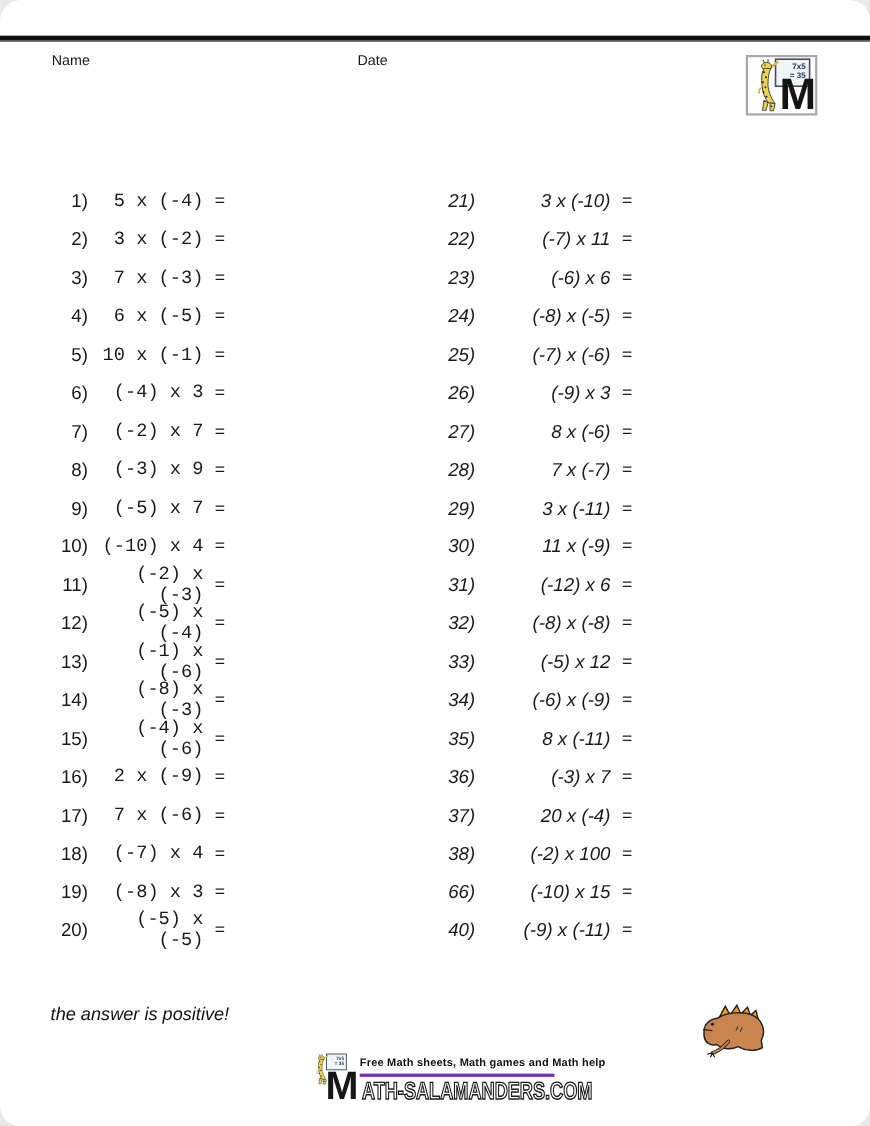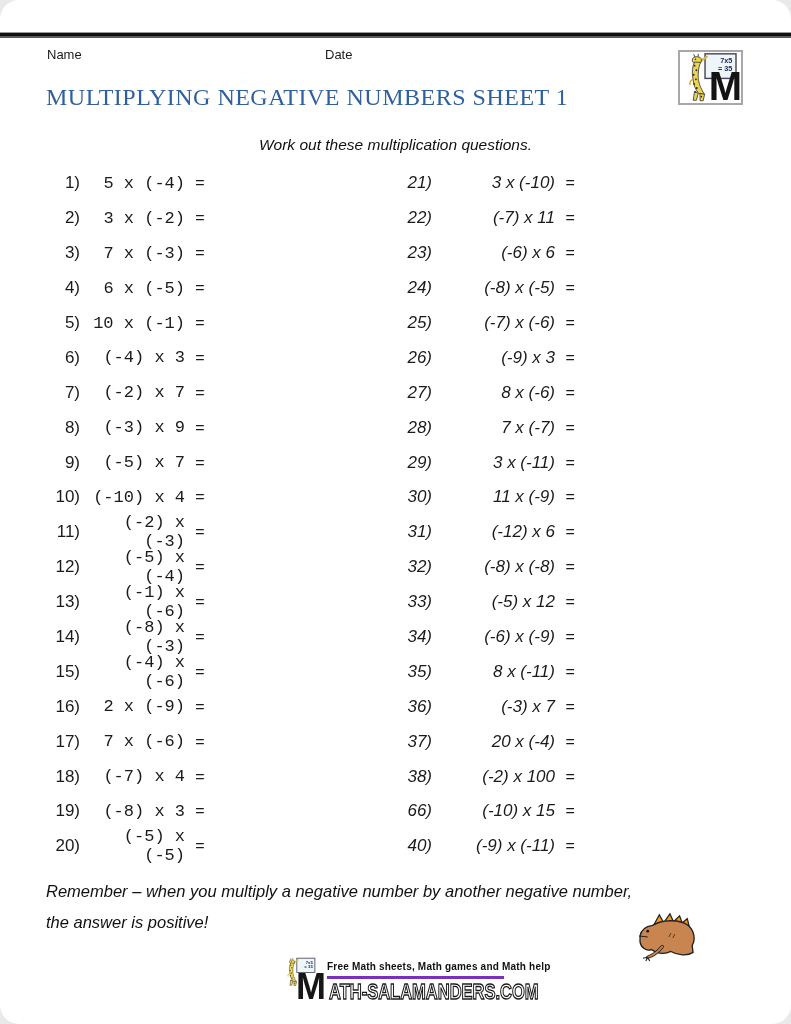--- a/index.html
+++ b/index.html
@@ -112,22 +112,20 @@
   <span class="name-label">Name</span>
   <span class="date-label">Date</span>
 
   <div class="logo-box">
     <svg viewBox="0 0 64 56" width="61" height="51">
       <use href="#mascot"></use>
     </svg>
     <span class="logo-m">M</span>
   </div>
 
-  <h1 class="page-title">MULTIPLYING NEGATIVE NUMBERS SHEET 1</h1>
-  <p class="instruction">Work out these multiplication questions.</p>
 
   <div class="questions">
     <div class="q-col left" id="col-left">
     <div class="q-row">
       <span class="q-num">1)</span>
       <span class="q-expr">5 x (-4)</span>
       <span class="q-eq">=</span>
       <span class="q-blank"></span>
     </div>
 
@@ -401,21 +399,21 @@
     <div class="q-row">
       <span class="q-num">40)</span>
       <span class="q-expr">(-9) x (-11)</span>
       <span class="q-eq">=</span>
       <span class="q-blank"></span>
     </div>
   </div>
   </div>
 
   <p class="reminder">
-    <span>Remember – when you multiply a negative number by another negative number,</span><br>
+    <br>
     <span>the answer is positive!</span>
   </p>
 
   <svg class="salamander" viewBox="0 0 64 56" width="62" height="54">
     <path d="M17,16 L23,5 L28,14 Z" fill="#F39C12" stroke="#222" stroke-width="1.3"></path>
     <path d="M27,14 L34,4 L38,13 Z" fill="#F39C12" stroke="#222" stroke-width="1.3"></path>
     <path d="M37,13 L44,6 L47,14 Z" fill="#F39C12" stroke="#222" stroke-width="1.3"></path>
     <path d="M46,14 L52,9 L54,17 Z" fill="#F39C12" stroke="#222" stroke-width="1.3"></path>
     <path d="M3,27 C4,21 9,17 16,16 C25,10 44,9 53,16 C59,21 61,30 57,37 L58,44 C52,48 42,47 35,43 C29,46 21,46 15,41 C9,43 4,39 3,33 Z" fill="#C8854F" stroke="#222" stroke-width="1.4"></path>
     <circle cx="11" cy="22" r="1.4" fill="#111"></circle>

